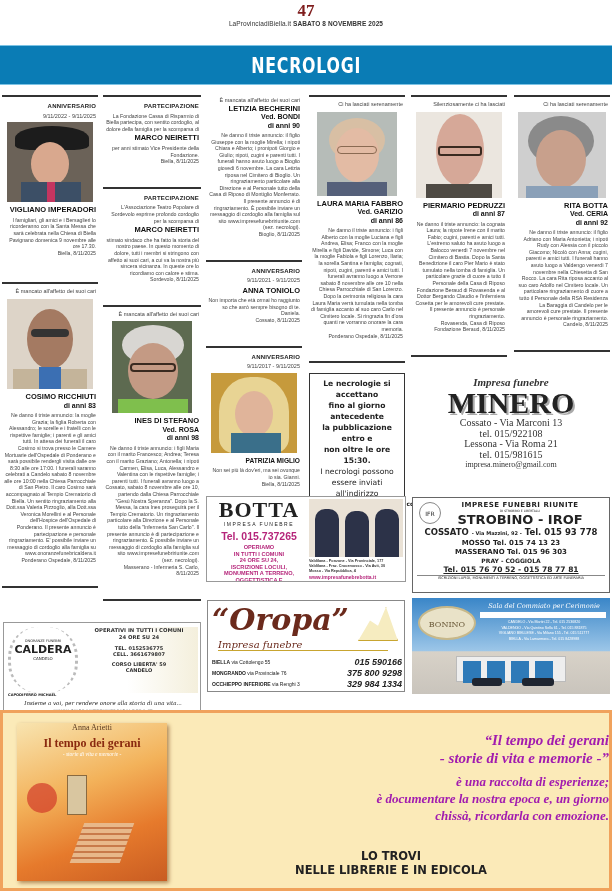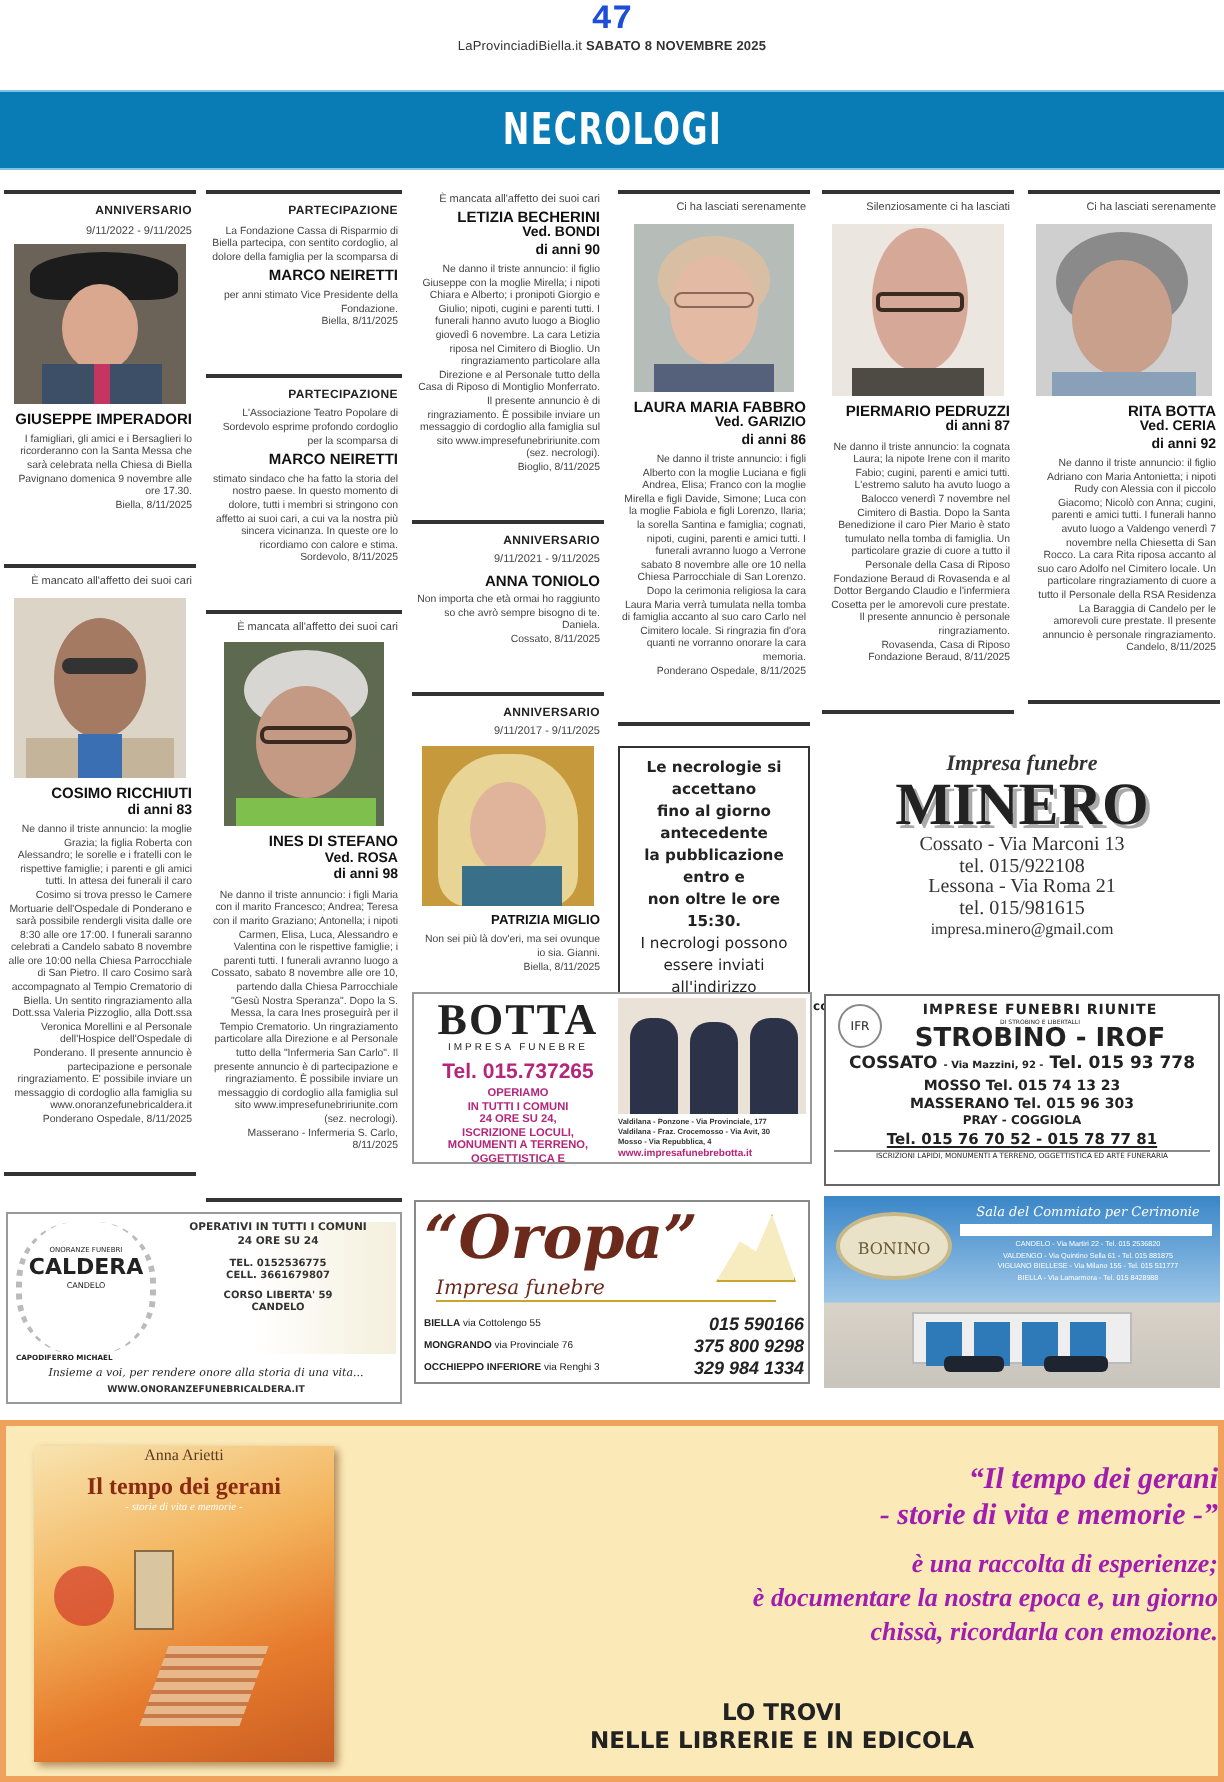--- a/index.html
+++ b/index.html
@@ -1,18 +1,18 @@
 <!DOCTYPE html>
 <html><head>
 <meta charset="utf-8">
 <style>
   * { box-sizing: border-box; margin: 0; padding: 0; }
   body { width: 612px; height: 891px; background: #fff; font-family: "Liberation Sans", sans-serif; color: #222; overflow: hidden; position: relative; }
   .masthead { text-align: center; height: 42px; padding-top: 2px; }
-  .page-num { font-family: Liberation Mono, monospace; font-weight: bold; font-size: 17px; color: #1d4ed8; line-height: 18px; }
+  .page-num { font-family: Liberation Serif, serif; font-weight: bold; font-size: 17px; color: #7f1d1d; line-height: 18px; }
   .dateline { font-size: 6.5px; color: #333; letter-spacing: 0.1px; }
   .dateline b { font-weight: bold; }
   .section-bar { position: absolute; left: 0; top: 45px; width: 612px; height: 40px; background: #0a7cb5; border-top: 1px solid #7cc3e4; border-bottom: 1px solid #7cc3e4; display: flex; align-items: center; justify-content: center; }
   .section-title { color: #fff; font-family: "DejaVu Sans", sans-serif; font-weight: bold; font-size: 22px; letter-spacing: 1px; transform: scaleX(0.72); }
   .col { position: absolute; }
   .notice { border-top: 2px solid #333; text-align: right; padding: 4px 2px 22px; font-size: 5.2px; line-height: 6.6px; color: #444; }
   .notice .kicker { font-size: 5.5px; color: #444; margin-bottom: 4px; }
   .notice .heading { font-weight: bold; font-size: 6px; color: #222; margin: 2px 0 3px; letter-spacing: 0.2px; }
   .notice .dates { font-size: 5.5px; color: #444; margin-bottom: 3px; }
   .notice .name { font-weight: bold; font-size: 7.5px; color: #111; line-height: 8.6px; }
@@ -46,21 +46,21 @@
 <div class="col" style="left:2px; top:95px; width:96px;">
   <div class="notice">
     <div class="heading">ANNIVERSARIO</div>
     <div class="dates">9/11/2022 - 9/11/2025</div>
     <div class="photo" style="width:86px;height:80px;background:#6b6258;">
       <div style="position:absolute;left:8px;top:4px;width:74px;height:24px;background:#1c1c1c;border-radius:50% 50% 20% 20%;"></div>
       <div class="face" style="left:24px;top:20px;width:38px;height:44px;background:#d9a88e;"></div>
       <div style="position:absolute;left:14px;top:60px;width:60px;height:22px;background:#3c4f66;"></div>
       <div style="position:absolute;left:40px;top:60px;width:8px;height:20px;background:#c43560;"></div>
     </div>
-    <div class="name">GIUSEPPE IMPERADORI</div>
+    <div class="name">VIGLIANO IMPERADORI</div>
     <div class="body">I famigliari, gli amici e i Bersaglieri lo ricorderanno con la Santa Messa che sarà celebrata nella Chiesa di Biella Pavignano domenica 9 novembre alle ore 17.30.</div>
     <div>Biella, 8/11/2025</div>
   </div>
   <div class="notice" style="margin-top:4px;">
     <div class="kicker">È mancato all'affetto dei suoi cari</div>
     <div class="photo" style="width:86px;height:90px;background:#ddd4c8;">
       <div class="face" style="left:20px;top:10px;width:46px;height:60px;background:#a47a62;"></div>
       <div style="position:absolute;left:24px;top:30px;width:38px;height:8px;background:#333;border-radius:4px;"></div>
       <div style="position:absolute;left:6px;top:70px;width:74px;height:20px;background:#c4b49a;"></div>
       <div style="position:absolute;left:32px;top:68px;width:22px;height:22px;background:#3b6fb3;"></div>
@@ -246,21 +246,21 @@
     <span style="font-size:5px;">- Via Mazzini, 92 -</span>
     <span>Tel. 015 93 778</span>
   </div>
   <div style="font-weight:bold;font-size:7px;line-height:9px;">MOSSO Tel. 015 74 13 23</div>
   <div style="font-weight:bold;font-size:7px;line-height:9px;">MASSERANO Tel. 015 96 303</div>
   <div style="font-weight:bold;font-size:6px;line-height:8px;">PRAY - COGGIOLA</div>
   <div style="font-weight:bold;font-size:7.5px;line-height:9px;text-decoration:underline;">Tel. 015 76 70 52 - 015 78 77 81</div>
   <div style="font-size:3.6px;line-height:5px;border-top:1px solid #888;margin:1px 4px 0;">ISCRIZIONI LAPIDI, MONUMENTI A TERRENO, OGGETTISTICA ED ARTE FUNERARIA</div>
 </div>
 
-<div class="ad" style="left:3px; top:606px; width:198px; height:96px; background:#fff; border:1px solid #999; font-family:'DejaVu Sans',sans-serif;">
+<div class="ad" style="left:3px; top:622px; width:198px; height:96px; background:#fff; border:1px solid #999; font-family:'DejaVu Sans',sans-serif;">
   <div style="position:absolute;left:4px;top:4px;width:70px;height:66px;text-align:center;border-left:3px dotted #bbb;border-right:3px dotted #bbb;border-radius:30px;">
     <div style="font-size:3.5px;margin-top:12px;">ONORANZE FUNEBRI</div>
     <div style="font-size:11px;font-weight:bold;color:#222;">CALDERA</div>
     <div style="font-size:4px;">CANDELO</div>
   </div>
   <div style="position:absolute;left:4px;top:70px;font-size:3.6px;font-weight:bold;">CAPODIFERRO MICHAEL</div>
   <div style="position:absolute;left:76px;top:4px;width:118px;height:66px;text-align:center;background:linear-gradient(90deg,#fff 40%,#f4efdc);font-weight:bold;color:#333;">
     <div style="font-size:5.3px;line-height:7px;">OPERATIVI IN TUTTI I COMUNI</div>
     <div style="font-size:5.3px;line-height:7px;">24 ORE SU 24</div>
     <div style="font-size:5px;line-height:6px;margin-top:4px;">TEL. 0152536775</div>

